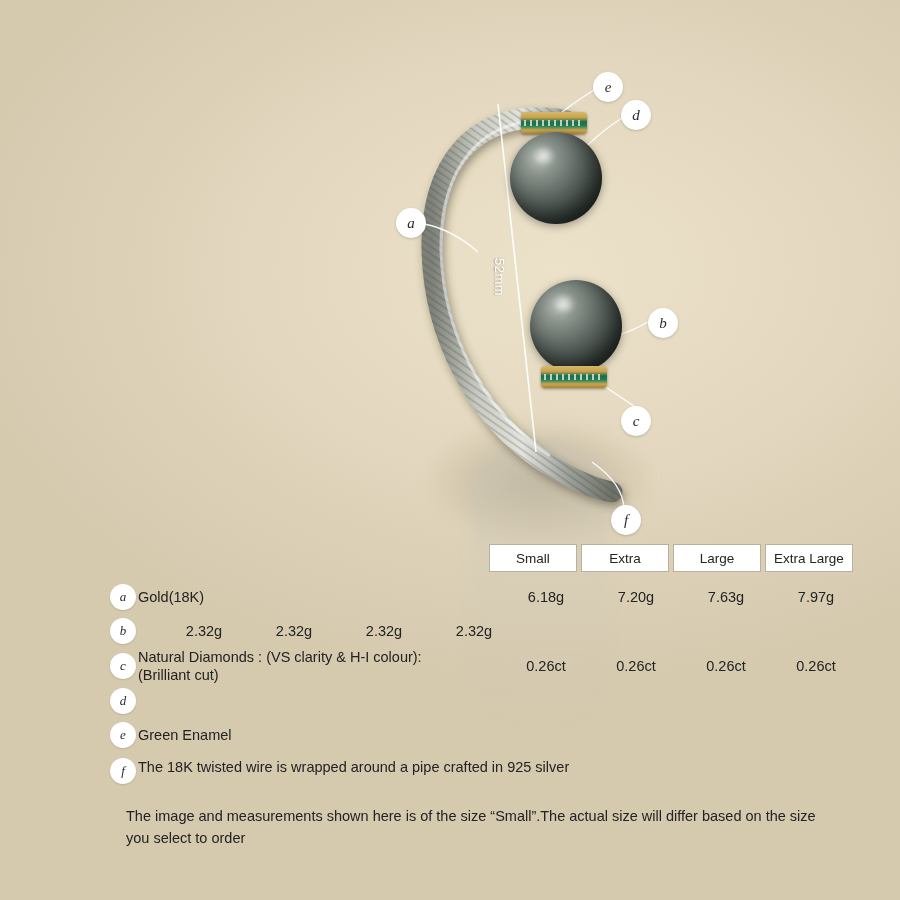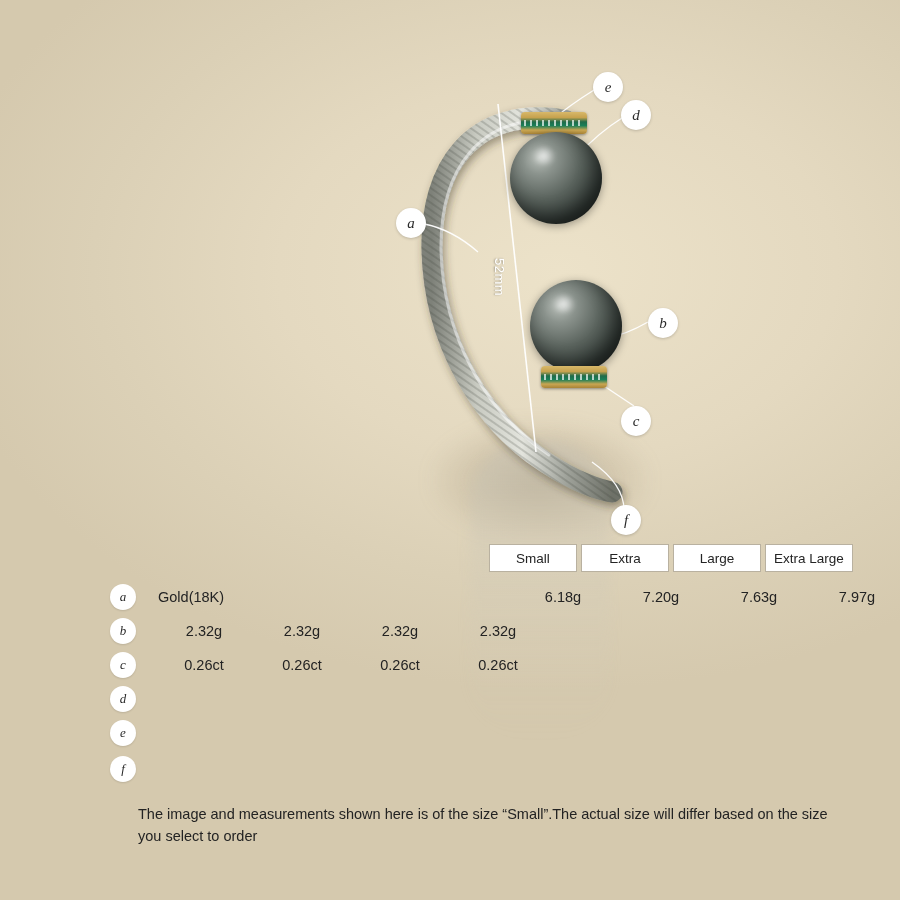--- a/index.html
+++ b/index.html
@@ -157,45 +157,45 @@
     font-size: 13px;
     font-style: italic;
     font-family: "Liberation Serif", serif;
     display: flex;
     align-items: center;
     justify-content: center;
     flex: 0 0 26px;
     box-shadow: 0 1px 2px rgba(0,0,0,0.12);
   }
   .row-label {
-    margin-left: 22px;
+    margin-left: 2px;
     width: 340px;
     font-size: 14.5px;
     color: #232323;
     line-height: 1.25;
   }
   .row-values {
     display: flex;
-    gap: 12px;
+    gap: 4px;
     margin-left: 25px;
   }
   .cell {
     width: 86px;
     text-align: center;
     font-size: 14.5px;
     color: #232323;
   }
   .note-row {
     display: flex;
     align-items: flex-start;
     margin-top: 6px;
   }
   .note-row .row-label { width: 720px; }
   .footnote {
-    margin-left: 28px;
+    margin-left: 16px;
     margin-top: 14px;
     width: 700px;
     font-size: 14.5px;
     color: #232323;
     line-height: 1.5;
   }
 </style>
 </head>
 <body>
 
@@ -297,36 +297,39 @@
         <div class="row-values">
           <div class="cell">2.32g</div>
           <div class="cell">2.32g</div>
           <div class="cell">2.32g</div>
           <div class="cell">2.32g</div>
         </div>
       </div>
 
       <div class="row">
         <div class="row-badge">c</div>
+        <div class="row-label">Natural Diamonds : (VS clarity &amp; H-I colour): (Brilliant cut)</div>
         <div class="row-values">
           <div class="cell">0.26ct</div>
           <div class="cell">0.26ct</div>
           <div class="cell">0.26ct</div>
           <div class="cell">0.26ct</div>
         </div>
       </div>
 
       <div class="row">
         <div class="row-badge">d</div>
       </div>
 
       <div class="row">
         <div class="row-badge">e</div>
+        <div class="row-label">Green Enamel</div>
       </div>
 
       <div class="row note-row">
         <div class="row-badge">f</div>
+        <div class="row-label">The 18K twisted wire is wrapped around a pipe crafted in 925 silver</div>
       </div>
 
       <div class="footnote">The image and measurements shown here is of the size “Small”.The actual size will differ based on the size you select to order</div>
     </div>
   </div>
 </div>
 
 </body></html>

